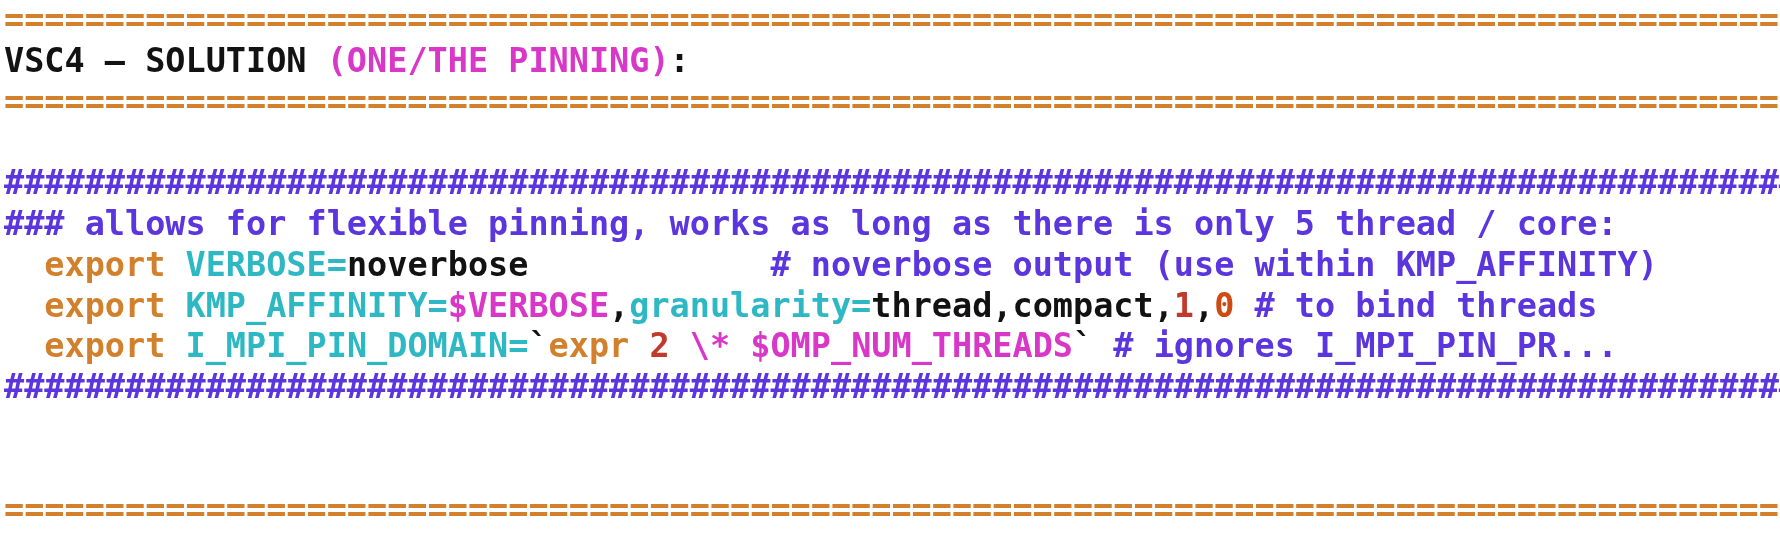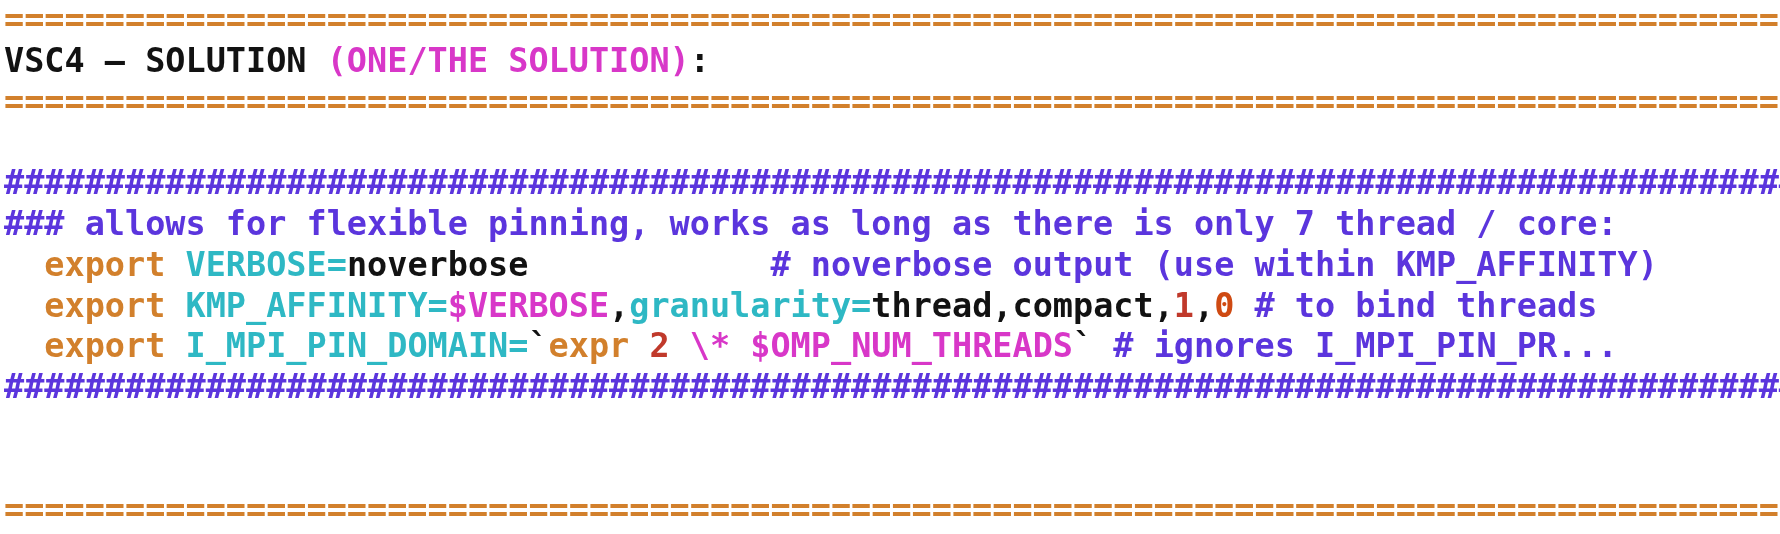--- a/index.html
+++ b/index.html
@@ -33,25 +33,25 @@
     overflow: hidden;
   }
   .bold { font-weight: bold; }
   .tok { white-space: pre; }
 </style>
 </head>
 <body>
 
 <div id="terminal" style="background: rgb(255, 255, 255);">
     <div class="line"><span class="tok bold" style="color: rgb(210, 128, 44);">================================================================================================</span></div>
-    <div class="line"><span class="tok bold" style="color: rgb(18, 18, 18);">VSC4 – SOLUTION </span><span class="tok bold" style="color: rgb(216, 55, 200);">(ONE/THE SOLUTION)</span><span class="tok bold" style="color: rgb(18, 18, 18);">:</span></div>
+    <div class="line"><span class="tok bold" style="color: rgb(18, 18, 18);">VSC4 – SOLUTION </span><span class="tok bold" style="color: rgb(216, 55, 200);">(ONE/THE PINNING)</span><span class="tok bold" style="color: rgb(18, 18, 18);">:</span></div>
     <div class="line"><span class="tok bold" style="color: rgb(210, 128, 44);">================================================================================================</span></div>
     <div class="line"><span class="tok" style="color: rgb(255, 255, 255);"> </span></div>
     <div class="line"><span class="tok bold" style="color: rgb(91, 53, 221);">###############################################################################################</span></div>
-    <div class="line"><span class="tok bold" style="color: rgb(91, 53, 221);">### allows for flexible pinning, works as long as there is only 7 thread / core:</span></div>
+    <div class="line"><span class="tok bold" style="color: rgb(91, 53, 221);">### allows for flexible pinning, works as long as there is only 5 thread / core:</span></div>
     <div class="line"><span class="tok bold" style="color: rgb(18, 18, 18);">  </span><span class="tok bold" style="color: rgb(210, 128, 44);">export</span><span class="tok bold" style="color: rgb(18, 18, 18);"> </span><span class="tok bold" style="color: rgb(46, 184, 196);">VERBOSE=</span><span class="tok bold" style="color: rgb(18, 18, 18);">noverbose</span><span class="tok bold" style="color: rgb(18, 18, 18);">            </span><span class="tok bold" style="color: rgb(91, 53, 221);"># noverbose output (use within KMP_AFFINITY)</span></div>
     <div class="line"><span class="tok bold" style="color: rgb(18, 18, 18);">  </span><span class="tok bold" style="color: rgb(210, 128, 44);">export</span><span class="tok bold" style="color: rgb(18, 18, 18);"> </span><span class="tok bold" style="color: rgb(46, 184, 196);">KMP_AFFINITY=</span><span class="tok bold" style="color: rgb(216, 55, 200);">$VERBOSE</span><span class="tok bold" style="color: rgb(18, 18, 18);">,</span><span class="tok bold" style="color: rgb(46, 184, 196);">granularity=</span><span class="tok bold" style="color: rgb(18, 18, 18);">thread,compact,</span><span class="tok bold" style="color: rgb(192, 57, 43);">1</span><span class="tok bold" style="color: rgb(18, 18, 18);">,</span><span class="tok bold" style="color: rgb(207, 74, 18);">0</span><span class="tok bold" style="color: rgb(18, 18, 18);"> </span><span class="tok bold" style="color: rgb(91, 53, 221);"># to bind threads</span></div>
     <div class="line"><span class="tok bold" style="color: rgb(18, 18, 18);">  </span><span class="tok bold" style="color: rgb(210, 128, 44);">export</span><span class="tok bold" style="color: rgb(18, 18, 18);"> </span><span class="tok bold" style="color: rgb(46, 184, 196);">I_MPI_PIN_DOMAIN=</span><span class="tok bold" style="color: rgb(18, 18, 18);">`</span><span class="tok bold" style="color: rgb(210, 128, 44);">expr</span><span class="tok bold" style="color: rgb(18, 18, 18);"> </span><span class="tok bold" style="color: rgb(192, 57, 43);">2</span><span class="tok bold" style="color: rgb(18, 18, 18);"> </span><span class="tok bold" style="color: rgb(216, 55, 200);">\* $OMP_NUM_THREADS</span><span class="tok bold" style="color: rgb(18, 18, 18);">`</span><span class="tok bold" style="color: rgb(18, 18, 18);"> </span><span class="tok bold" style="color: rgb(91, 53, 221);"># ignores I_MPI_PIN_PR...</span></div>
     <div class="line"><span class="tok bold" style="color: rgb(91, 53, 221);">###############################################################################################</span></div>
     <div class="line"><span class="tok" style="color: rgb(255, 255, 255);"> </span></div>
     <div class="line"><span class="tok" style="color: rgb(255, 255, 255);"> </span></div>
     <div class="line"><span class="tok bold" style="color: rgb(210, 128, 44);">================================================================================================</span></div>
   </div>
 
 </body></html>

